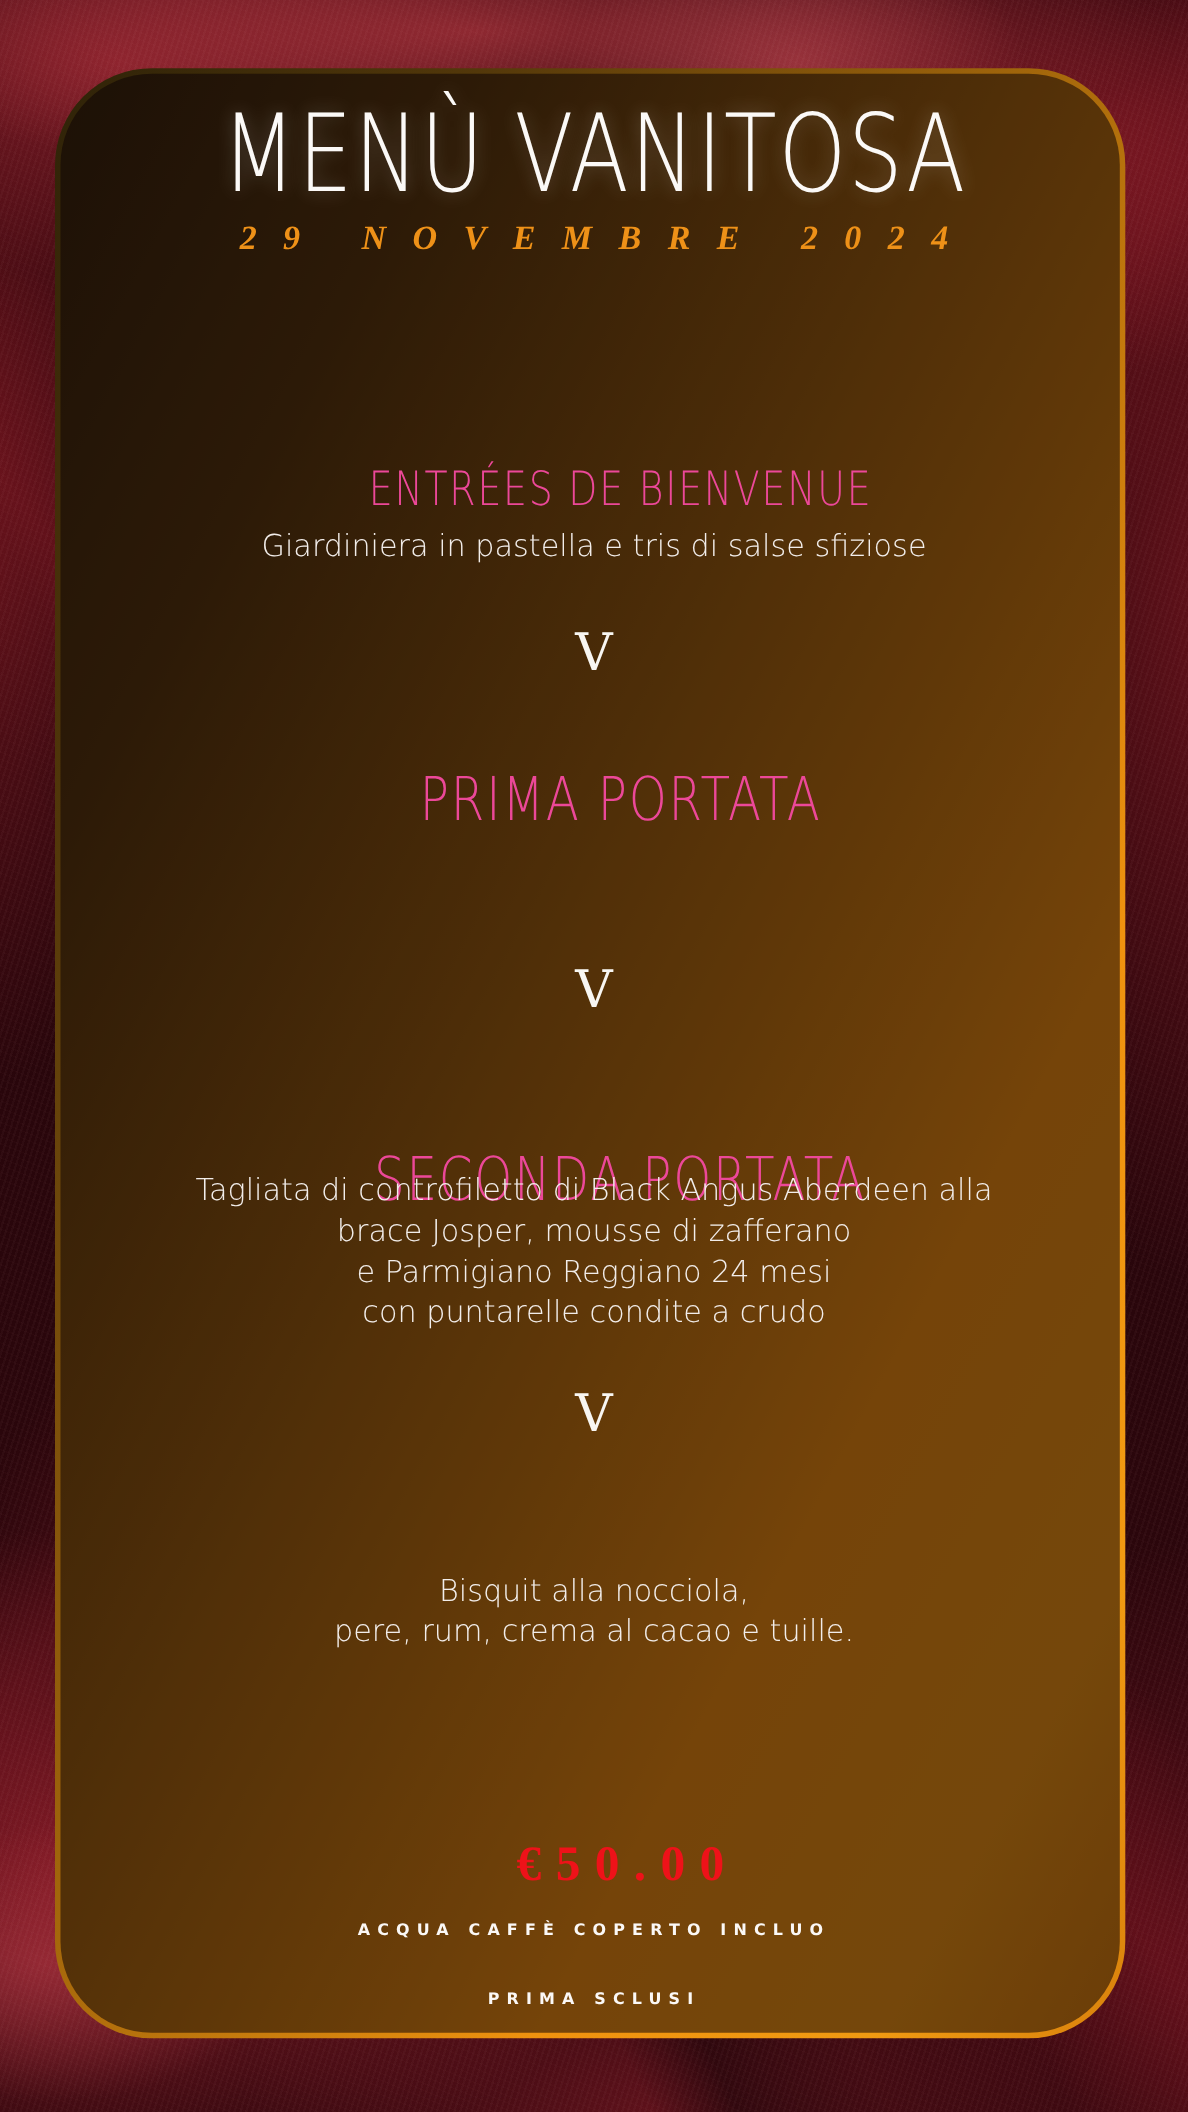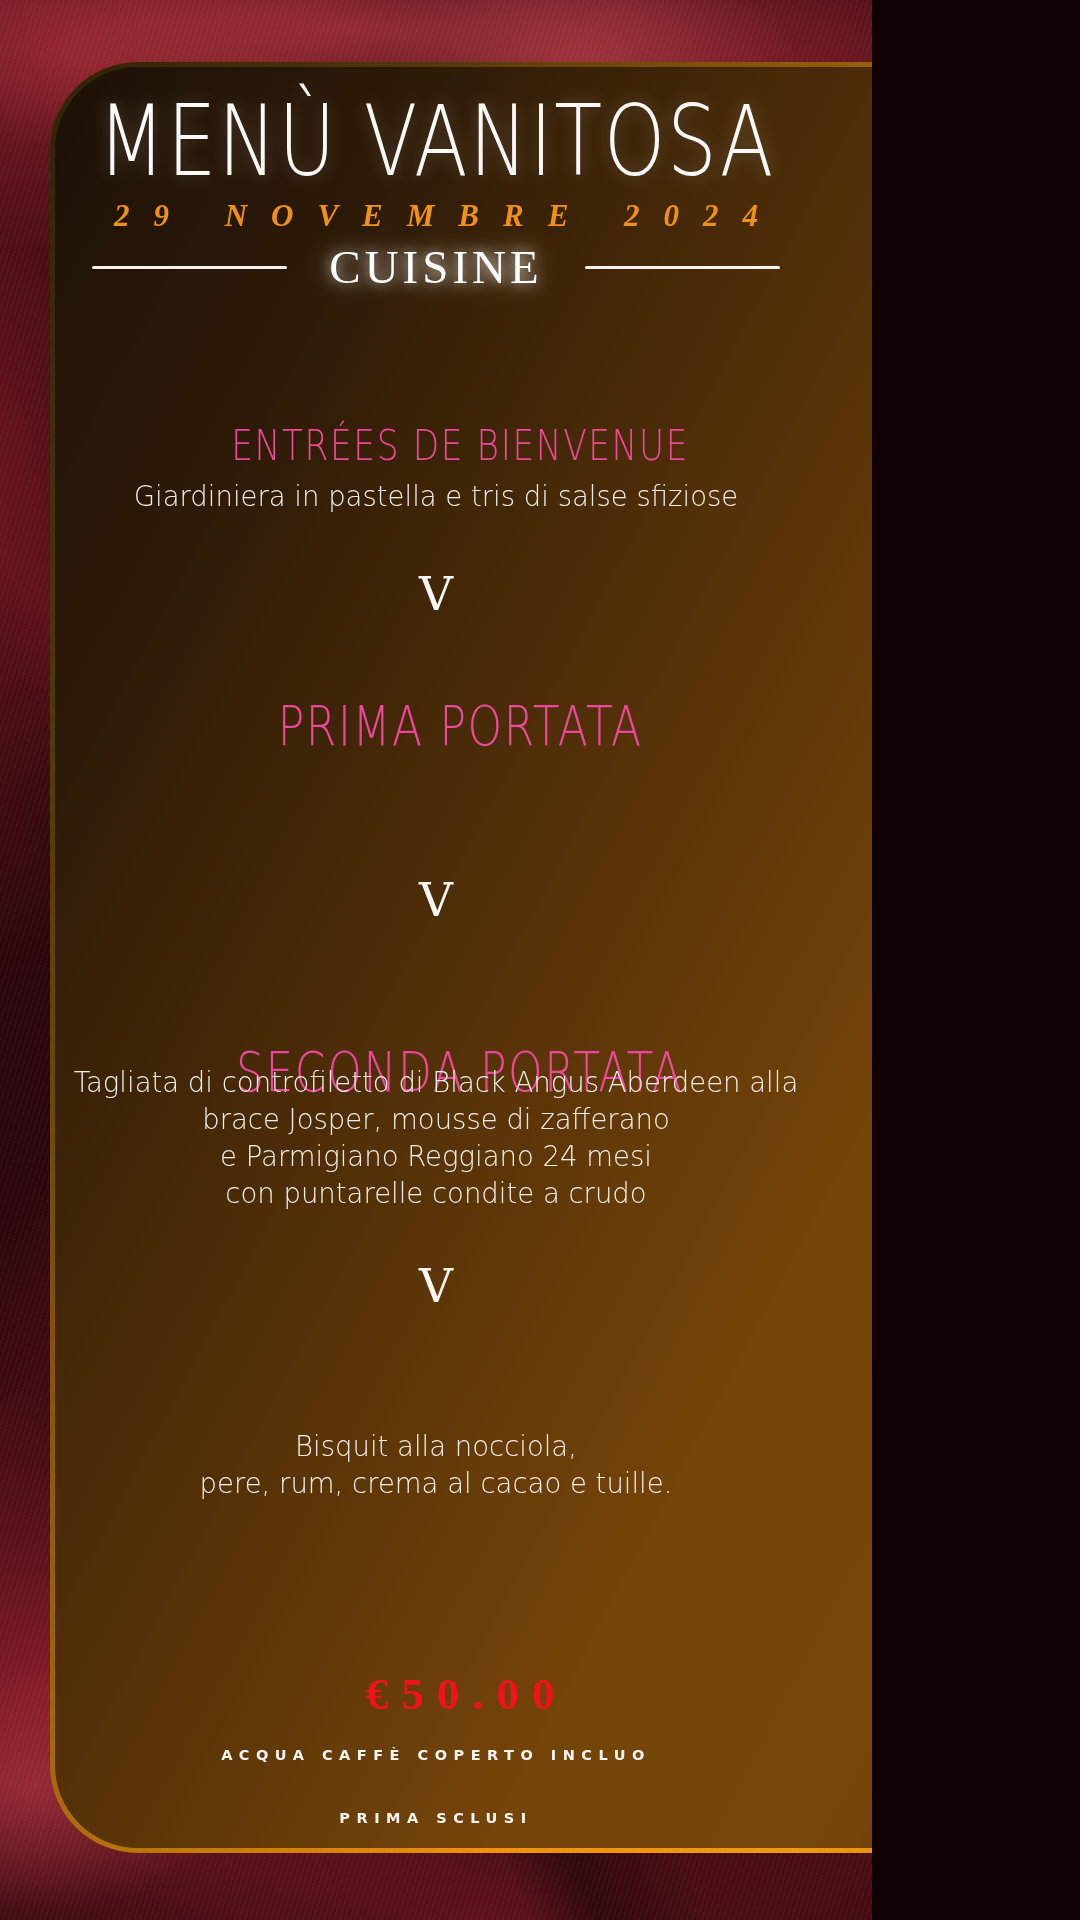--- a/index.html
+++ b/index.html
@@ -1,18 +1,18 @@
 <!DOCTYPE html>
 <html><head>
 <meta charset="utf-8">
 <style>
   html,body{margin:0;padding:0;background:#120204;}
   .poster{
     position:relative;
-    width:872px;height:1920px;
+    width:1080px;height:1920px;
     overflow:hidden;
     font-family:"DejaVu Sans",sans-serif;
     background-color:#30070d;
   }
   
   .velvet{
     position:absolute;inset:0;
     background:
       repeating-linear-gradient(108deg, rgba(255,205,205,0.03) 0 2px, rgba(0,0,0,0) 2px 5px),
       repeating-linear-gradient(22deg, rgba(255,160,160,0.018) 0 1px, rgba(0,0,0,0) 1px 6px),
@@ -101,25 +101,20 @@
   </div>
 
   <div class="content">
 
     <div class="abs menu-title">
       <span class="squeeze">MENÙ VANITOSA</span>
     </div>
 
     <div class="abs menu-date">29 NOVEMBRE 2024</div>
 
-    <div class="abs cuisine-row">
-      <span class="rule"></span>
-      <span class="cuisine-label">CUISINE</span>
-      <span class="rule"></span>
-    </div>
 
     <div class="abs course-heading h-0">
       <span class="squeeze">ENTRÉES DE BIENVENUE</span>
     </div>
     <div class="abs course-desc d-0">Giardiniera in pastella e tris di salse sfiziose</div>
 
     <div class="abs v-divider v-1">V</div>
 
     <div class="abs course-heading h-1">
       <span class="squeeze">PRIMA PORTATA</span>

